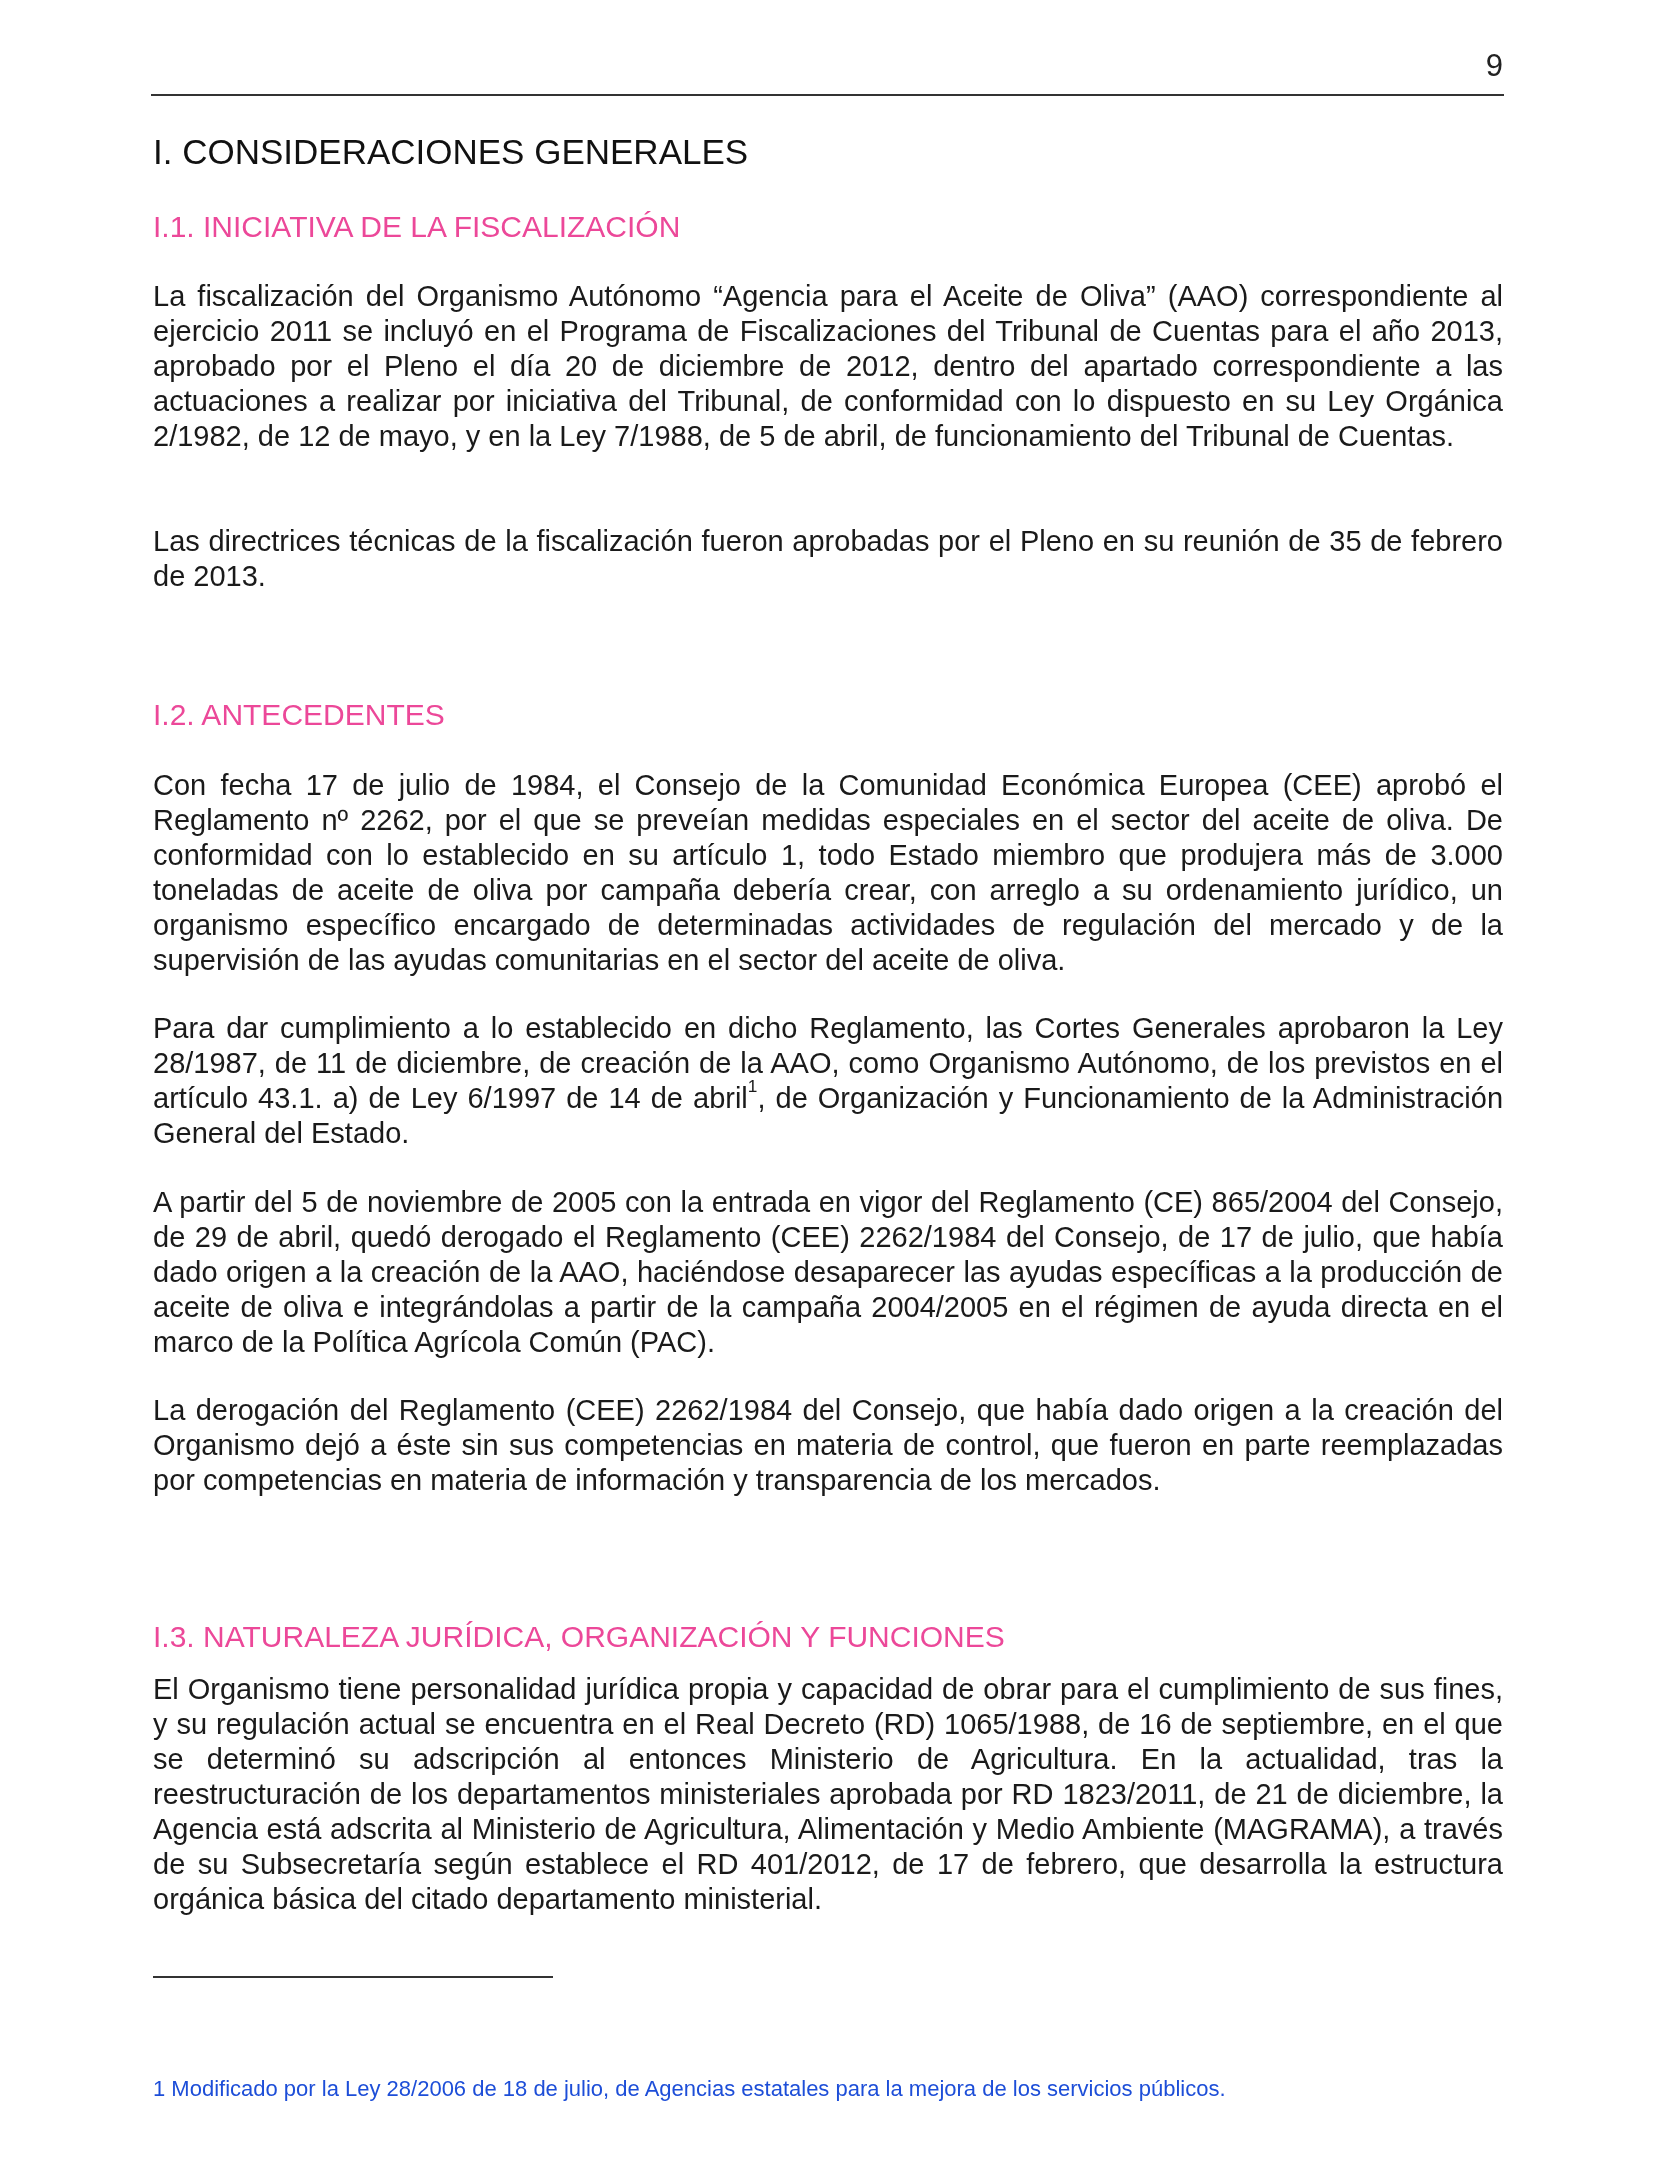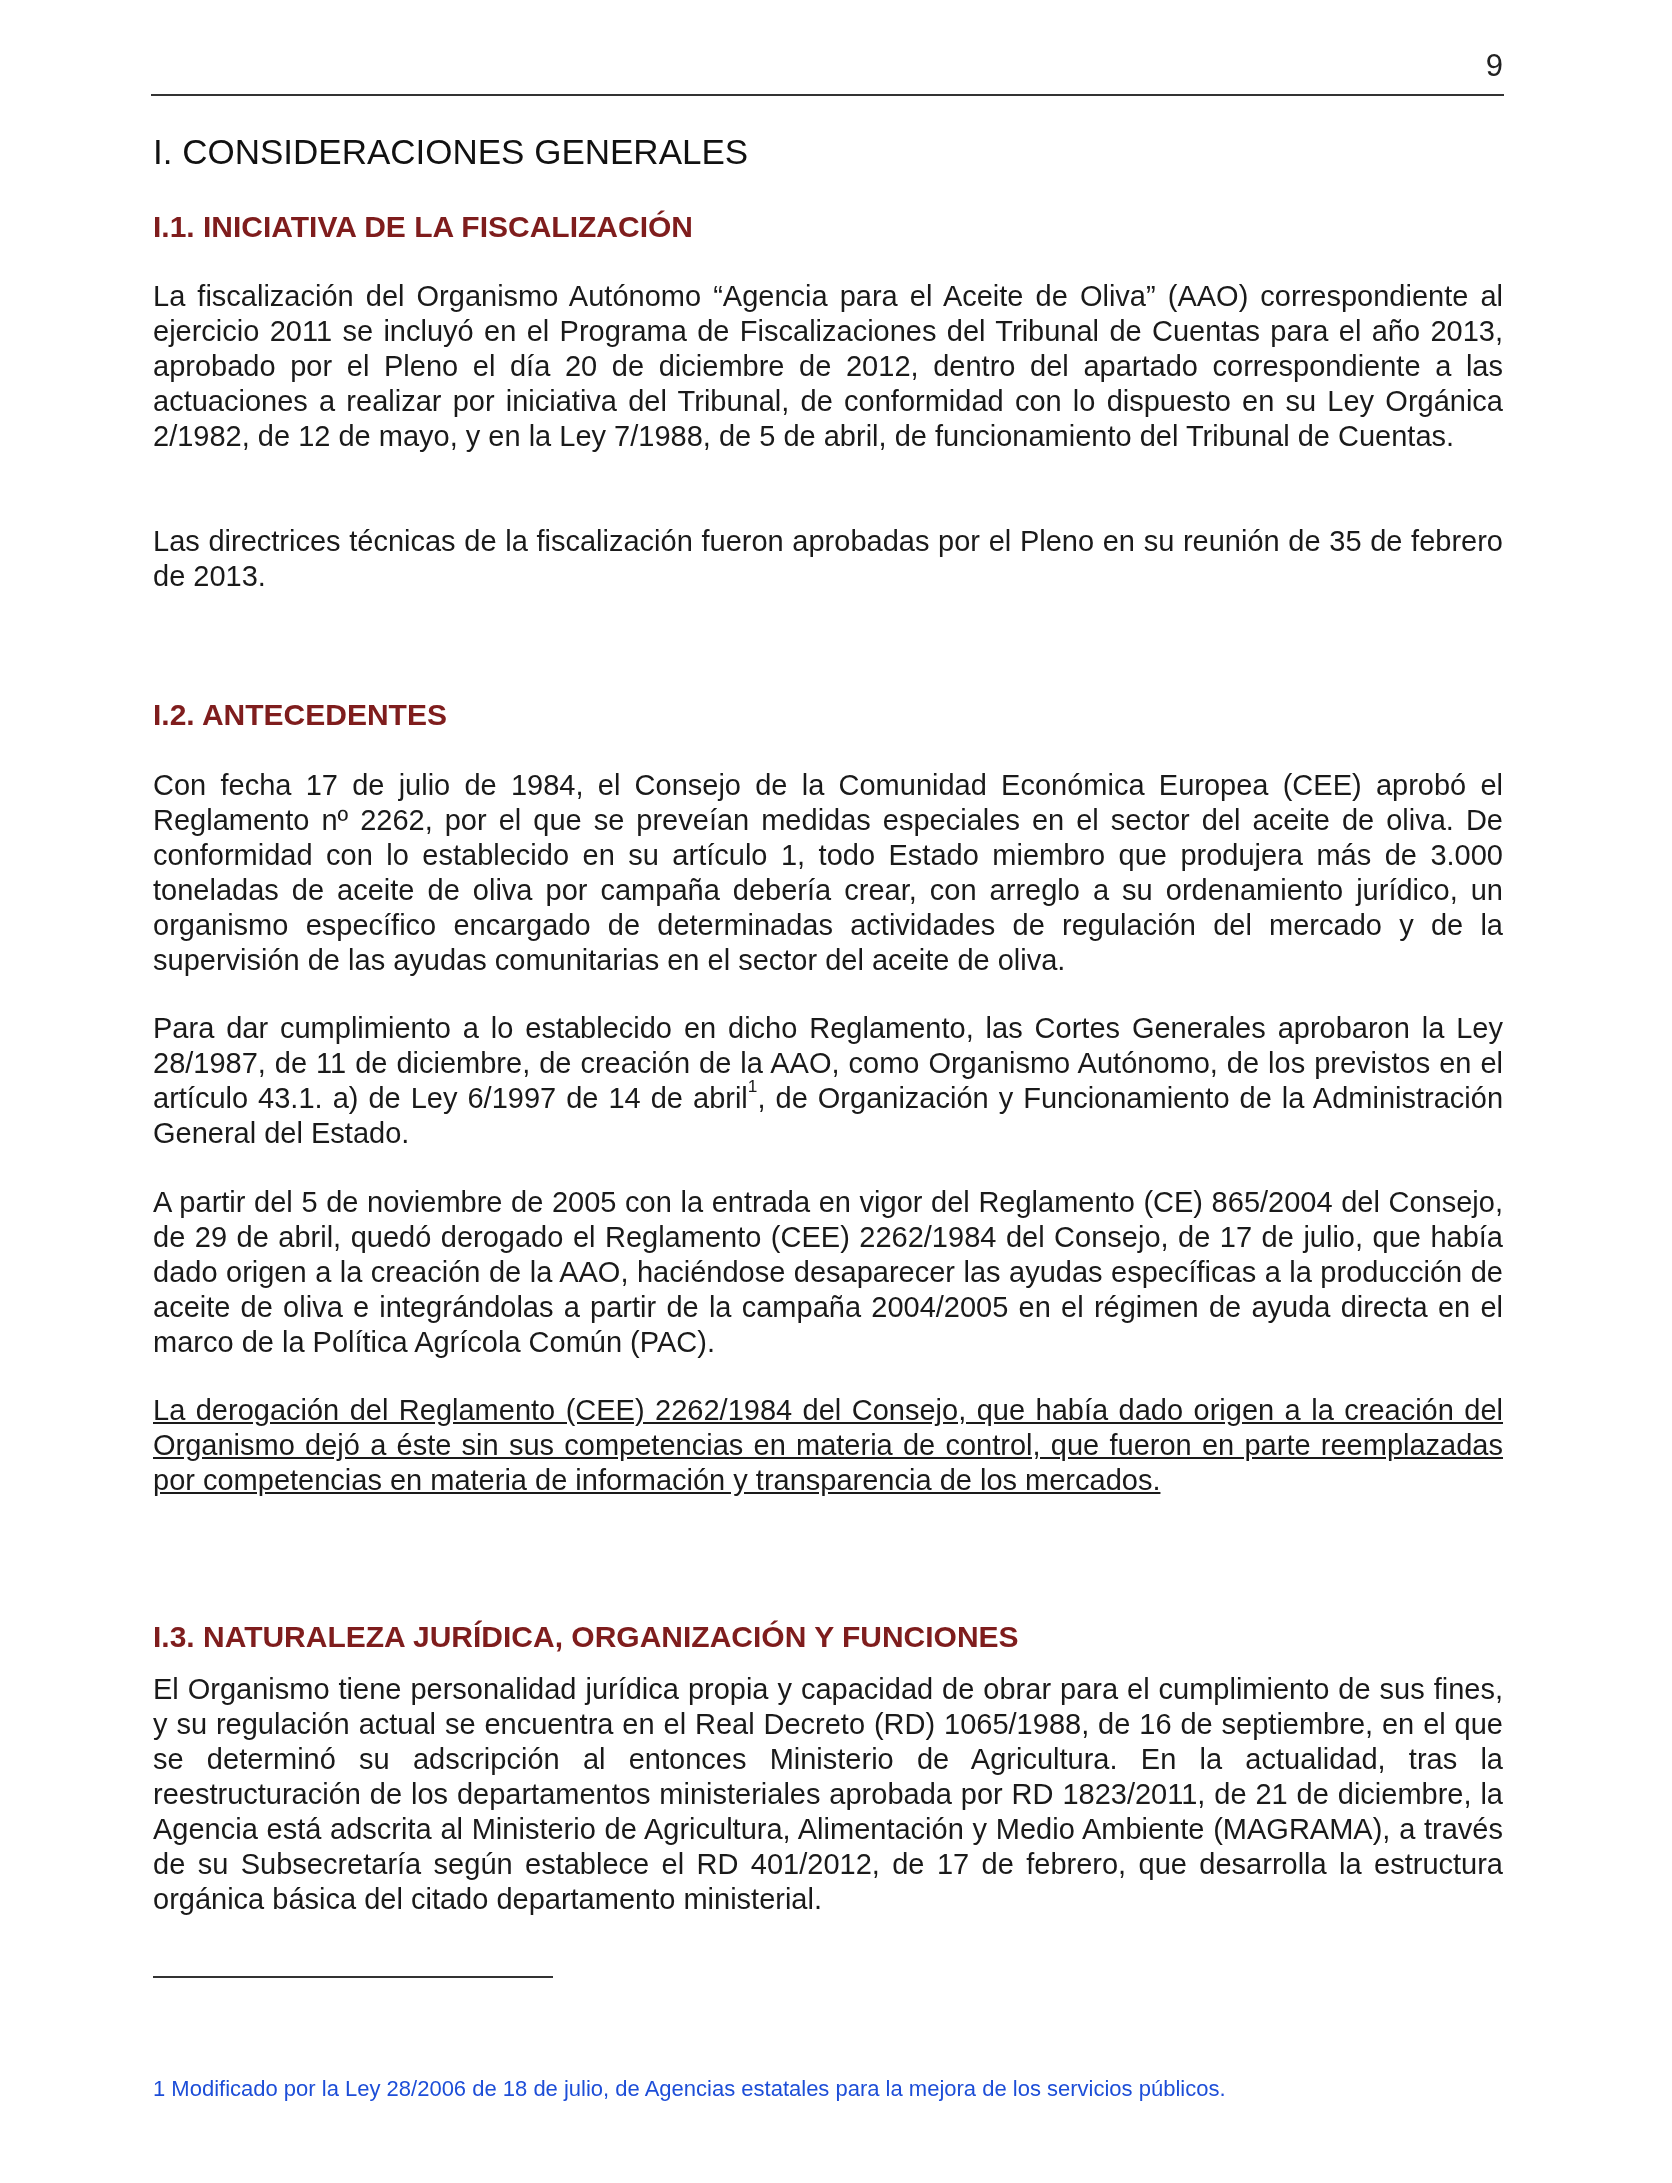--- a/index.html
+++ b/index.html
@@ -4,21 +4,21 @@
 <style>
   html, body { margin:0; padding:0; background:#ffffff; }
   body { width:1672px; height:2183px; position:relative; overflow:hidden; color:#1a1a1a;
          font-family:"Liberation Sans", sans-serif; }
   .abs { position:absolute; left:153px; width:1350px; }
   .header { top:46px; height:39px; font-size:31px; line-height:39px; color:#222; }
   .header .title { position:absolute; left:0; top:0; }
   .header .pnum { position:absolute; right:0; top:0; }
   .header-rule { position:absolute; left:151px; width:1353px; top:94px; height:2.4px; background:#333; }
   .h1 { font-weight:normal; font-size:35px; line-height:44px; color:#111; }
-  .h2 { font-weight:bold; font-size:30px; line-height:38px; color:#7f1d1d; }
+  .h2 { font-weight:normal; font-size:30px; line-height:38px; color:#ec4899; }
   .p { font-size:29px; line-height:35px; text-align:justify; text-align-last:left; color:#1a1a1a; }
   .p sup { font-size:17.3px; vertical-align:top; line-height:0; position:relative; top:4.7px; }
   .fn-rule { position:absolute; left:153px; width:400px; top:1976px; height:2.4px; background:#333; }
   .fn { font-size:22px; line-height:28px; color:#1d4ed8; }
 </style>
 </head>
 <body>
 
 <div class="abs header">
   <span class="pnum">9</span>
@@ -28,20 +28,20 @@
 <div class="abs h1" style="top:130px;">I. CONSIDERACIONES GENERALES</div>
 
 <div class="abs h2" style="top:208px;">I.1. INICIATIVA DE LA FISCALIZACIÓN</div>
 <div class="abs p" style="top:279px;">La fiscalización del Organismo Autónomo “Agencia para el Aceite de Oliva” (AAO) correspondiente al ejercicio 2011 se incluyó en el Programa de Fiscalizaciones del Tribunal de Cuentas para el año 2013, aprobado por el Pleno el día 20 de diciembre de 2012, dentro del apartado correspondiente a las actuaciones a realizar por iniciativa del Tribunal, de conformidad con lo dispuesto en su Ley Orgánica 2/1982, de 12 de mayo, y en la Ley 7/1988, de 5 de abril, de funcionamiento del Tribunal de Cuentas.</div>
 <div class="abs p" style="top:524px;">Las directrices técnicas de la fiscalización fueron aprobadas por el Pleno en su reunión de 35 de febrero de 2013.</div>
 
 <div class="abs h2" style="top:696px;">I.2. ANTECEDENTES</div>
 <div class="abs p" style="top:768px;">Con fecha 17 de julio de 1984, el Consejo de la Comunidad Económica Europea (CEE) aprobó el Reglamento nº 2262, por el que se preveían medidas especiales en el sector del aceite de oliva. De conformidad con lo establecido en su artículo 1, todo Estado miembro que produjera más de 3.000 toneladas de aceite de oliva por campaña debería crear, con arreglo a su ordenamiento jurídico, un organismo específico encargado de determinadas actividades de regulación del mercado y de la supervisión de las ayudas comunitarias en el sector del aceite de oliva.</div>
 <div class="abs p" style="top:1011px;"><span>Para dar cumplimiento a lo establecido en dicho Reglamento, las Cortes Generales aprobaron la Ley 28/1987, de 11 de diciembre, de creación de la AAO, como Organismo Autónomo, de los previstos en el artículo 43.1. a) de Ley 6/1997 de 14 de abril</span><sup>1</sup><span>, de Organización y Funcionamiento de la Administración General del Estado.</span></div>
 <div class="abs p" style="top:1185px;">A partir del 5 de noviembre de 2005 con la entrada en vigor del Reglamento (CE) 865/2004 del Consejo, de 29 de abril, quedó derogado el Reglamento (CEE)  2262/1984 del Consejo, de 17 de julio, que había dado origen a la creación de la AAO, haciéndose desaparecer las ayudas específicas a la producción de aceite de oliva e integrándolas a partir de la campaña 2004/2005 en el régimen de ayuda directa en el marco de la Política Agrícola Común (PAC).</div>
-<div class="abs p" style="top:1393px;text-decoration:underline;">La derogación del Reglamento (CEE) 2262/1984 del Consejo, que había dado origen a la creación del Organismo dejó a éste sin sus competencias en materia de control, que fueron en parte reemplazadas por competencias en materia de información y transparencia de los mercados.</div>
+<div class="abs p" style="top:1393px;">La derogación del Reglamento (CEE) 2262/1984 del Consejo, que había dado origen a la creación del Organismo dejó a éste sin sus competencias en materia de control, que fueron en parte reemplazadas por competencias en materia de información y transparencia de los mercados.</div>
 
 <div class="abs h2" style="top:1600px;margin-top:18px;">I.3. NATURALEZA JURÍDICA, ORGANIZACIÓN Y FUNCIONES</div>
 <div class="abs p" style="top:1672px;">El Organismo tiene personalidad jurídica propia y capacidad de obrar para el cumplimiento de sus fines, y su regulación actual se encuentra en el Real Decreto (RD) 1065/1988, de 16 de septiembre, en el que se determinó su adscripción al entonces Ministerio de Agricultura. En la actualidad, tras la reestructuración de los departamentos ministeriales aprobada por RD 1823/2011, de 21 de diciembre, la Agencia está adscrita al Ministerio de Agricultura, Alimentación y Medio Ambiente (MAGRAMA), a través de su Subsecretaría según establece el RD 401/2012, de 17 de febrero, que desarrolla la estructura orgánica básica del citado departamento ministerial.</div>
 
 <div class="fn-rule"></div>
 <div class="abs fn" style="top:2075px;">1 Modificado por la Ley 28/2006 de 18 de julio, de Agencias estatales para la mejora de los servicios públicos.</div>
 
 
 </body></html>

